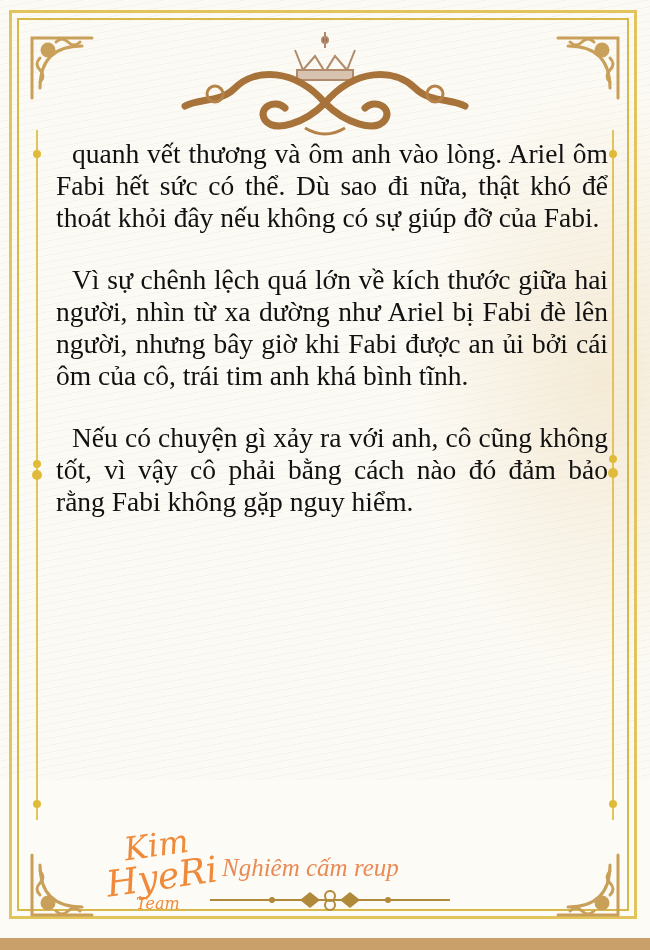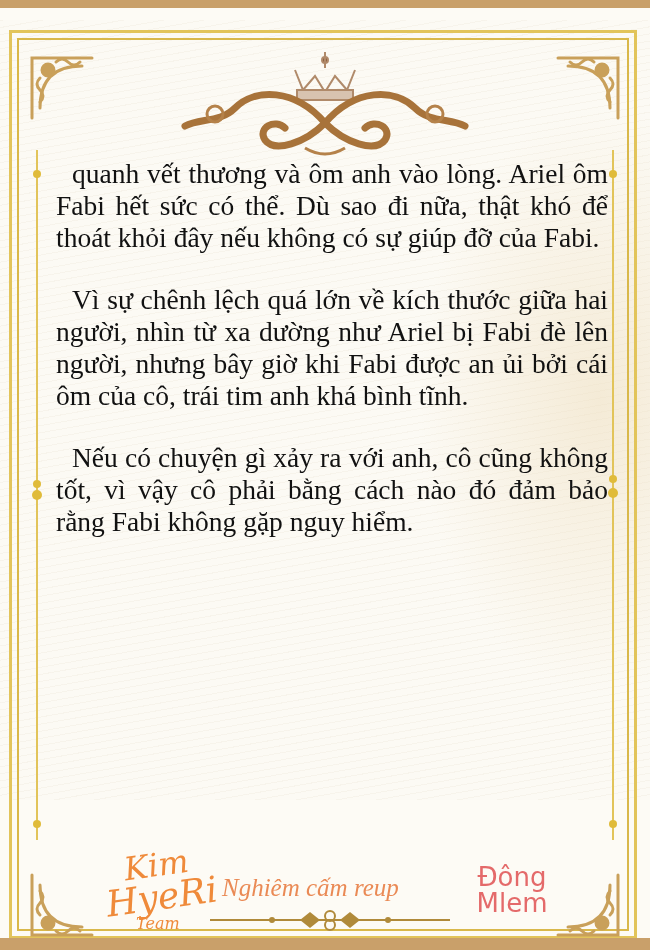--- a/index.html
+++ b/index.html
@@ -4,21 +4,21 @@
   <style>
     html, body { margin: 0; padding: 0; }
     body {
       width: 650px; height: 950px; position: relative; overflow: hidden;
       background: #fdfbf5;
       font-family: "Liberation Serif", serif;
     }
     .top-band { position: absolute; left: 0; top: 0; width: 650px; height: 8px; background: #c9a06a; }
     .bottom-band { position: absolute; left: 0; bottom: 0; width: 650px; height: 12px; background: #c9a06a; }
     .page {
-      position: absolute; left: 0; top: 20px; width: 650px; height: 780px;
+      position: absolute; left: 0; top: 0; width: 650px; height: 780px;
       background:
         radial-gradient(ellipse 260px 420px at 600px 380px, rgba(238,222,190,0.55), rgba(255,255,255,0) 70%),
         repeating-linear-gradient(170deg, rgba(225,215,195,0.18) 0px, rgba(225,215,195,0.18) 1px, rgba(255,255,255,0) 1px, rgba(255,255,255,0) 7px),
         #fcfaf4;
     }
     .frame-outer {
       position: absolute; left: 9px; top: 10px; width: 628px; height: 909px;
       border: 3px solid #e2c45a; box-sizing: border-box;
     }
     .frame-inner {
@@ -180,20 +180,16 @@
       <svg viewBox="0 0 240 24" width="240" height="24">
         <line x1="0" y1="12" x2="240" y2="12" stroke="#b08a3a" stroke-width="2"></line>
         <circle cx="62" cy="12" r="3" fill="#b08a3a"></circle>
           <circle cx="178" cy="12" r="3" fill="#b08a3a"></circle>
         <path d="M90 12 L100 4 L110 12 L100 20 Z" fill="#b08a3a"></path>
         <path d="M130 12 L140 4 L150 12 L140 20 Z" fill="#b08a3a"></path>
         <circle cx="120" cy="8" r="5" fill="none" stroke="#b08a3a" stroke-width="2"></circle>
         <circle cx="120" cy="17" r="5" fill="none" stroke="#b08a3a" stroke-width="2"></circle>
       </svg>
     </div>
-    <div class="logo-dong">
-      <div class="d1">Đông</div>
-      <div class="d2">Mlem</div>
-    </div>
   </div>
 </div>
 
 <div class="bottom-band"></div>
 
 </body></html>

